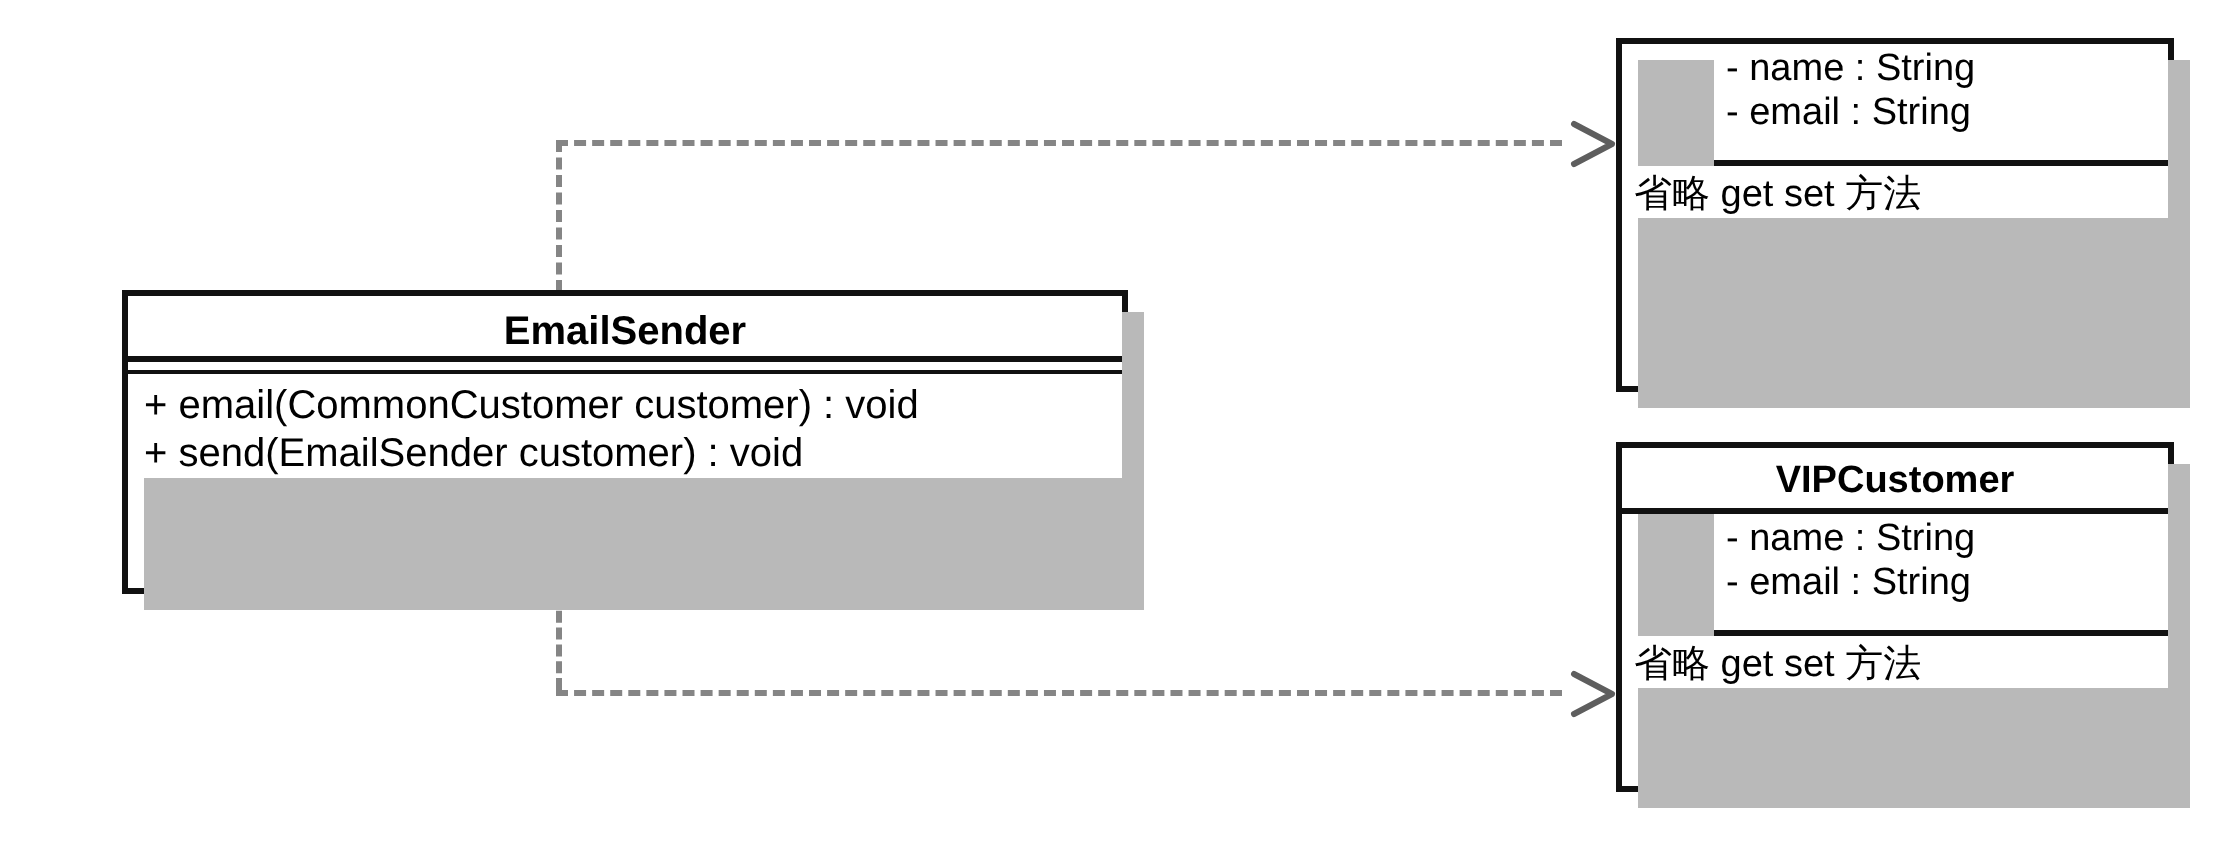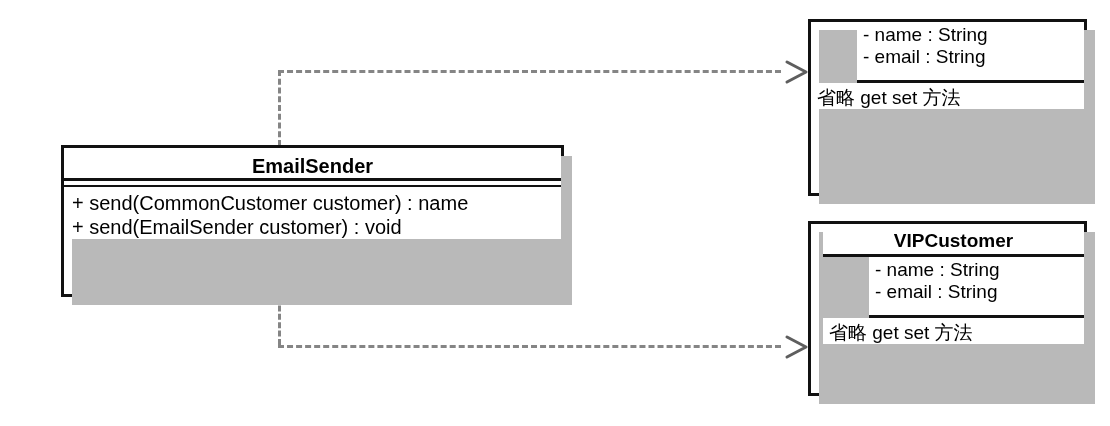--- a/index.html
+++ b/index.html
@@ -80,21 +80,21 @@
     padding: 5px 0 0 8px;
     font-size: 20px;
   }
 
   
   .customer-box {
     left: 808px;
     width: 279px;
   }
   #common-customer { top: 19px;  height: 177px; }
-  #vip-customer    { top: 221px; height: 175px; padding-left: 12px; }
+  #vip-customer    { top: 221px; height: 175px; }
 
   .customer-box .class-title {
     font-size: 19px;
     padding-top: 6px;
     height: 33px;
   }
   .customer-box .attributes {
     padding: 2px 0 2px 6px;
     font-size: 19px;
     height: 61px;
@@ -149,21 +149,21 @@
   <div class="dep-seg v" style="left:278px; top:297px; height:48px;"></div>
   <div class="dep-seg h" style="left:278px; top:345px; width:503px;"></div>
   <svg class="arrow-head" style="left:783px; top:334px;" viewBox="0 0 26 26">
     <polyline points="4,3 23,13 4,23" fill="none" stroke="#5e5e5e" stroke-width="3" stroke-linecap="round" stroke-linejoin="round"></polyline>
   </svg>
 
   <div class="uml-class" id="email-sender">
     <div class="compartment divided class-title">EmailSender</div>
     <div class="compartment thin-divided empty-strip"></div>
     <div class="compartment methods">
-      <div class="member-line">+ send(CommonCustomer customer) : name</div>
+      <div class="member-line">+ email(CommonCustomer customer) : void</div>
       <div class="member-line">+ send(EmailSender customer) : void</div>
     </div>
   </div>
 
   <div class="uml-class customer-box" id="common-customer">
     <div class="compartment divided attributes">
       <div class="member-line">- name : String</div>
       <div class="member-line">- email : String</div>
     </div>
     <div class="compartment operations">

